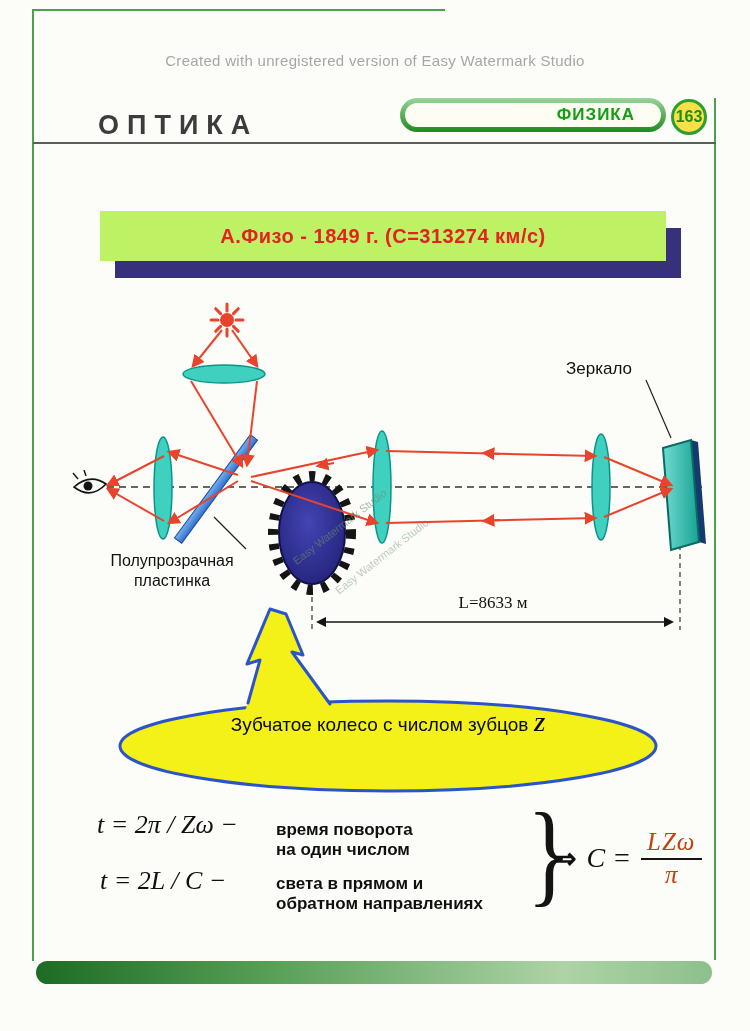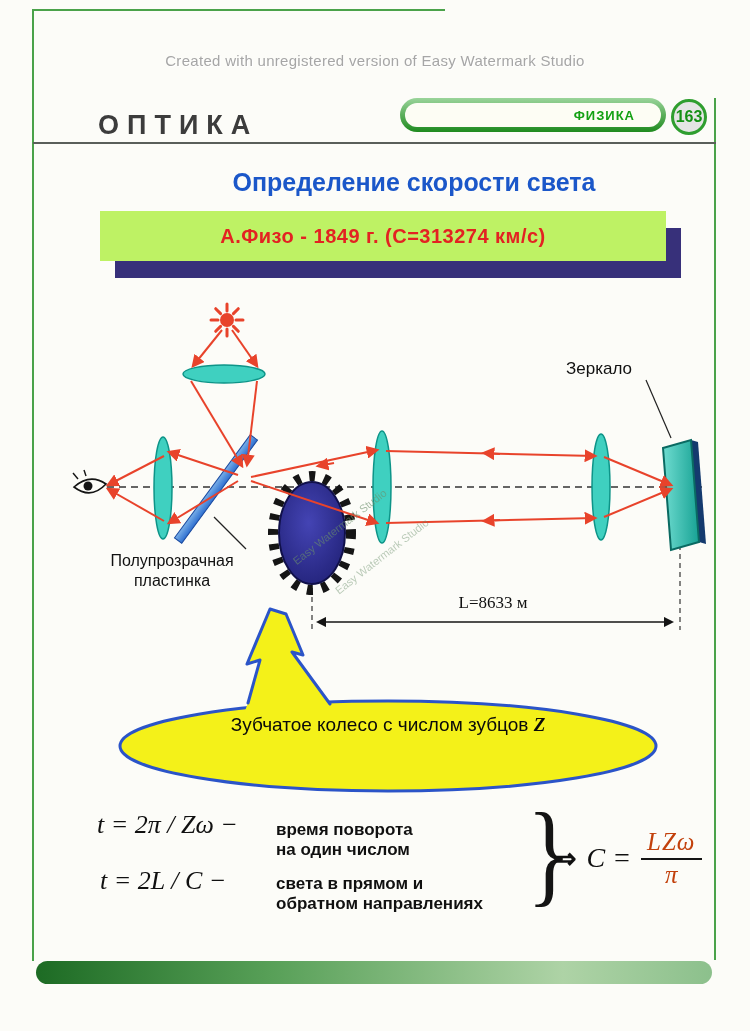--- a/index.html
+++ b/index.html
@@ -18,25 +18,25 @@
   }
   .pill-outer{
     left:400px;top:98px;width:266px;height:34px;border-radius:17px;
     background:linear-gradient(180deg,#9ad49a,#1e8a1e);
   }
   .pill-inner{
     position:absolute;left:5px;top:5px;right:5px;bottom:5px;border-radius:12px;background:#fdfdf4;
   }
   .pill-text{
     position:absolute;right:26px;top:50%;transform:translateY(-50%);
-    font-size:13px;font-weight:bold;color:#13a013;letter-spacing:1px;
+    font-size:17px;font-weight:bold;color:#13a013;letter-spacing:1px;
   }
   .page-circle{
     left:671px;top:99px;width:36px;height:36px;border-radius:50%;
-    border:3px solid #2f9e2f;background:#e5e5e5;box-sizing:border-box;
+    border:3px solid #2f9e2f;background:#fde047;box-sizing:border-box;
     display:flex;align-items:center;justify-content:center;
     font-size:16px;font-weight:bold;color:#159015;
   }
   .header-rule{left:33px;top:142px;width:683px;height:2px;background:#5a5f5a;}
   .page-title{
     left:100px;top:168px;width:628px;text-align:center;
     font-size:25px;font-weight:bold;color:#1b57c9;
   }
   .banner{
     left:100px;top:211px;width:566px;height:50px;background:#bef264;
@@ -84,21 +84,20 @@
   <div class="abs pill-outer">
     <div class="pill-inner">
       <span class="pill-text">ФИЗИКА</span>
     </div>
   </div>
   <div class="abs page-circle">
     <span>163</span>
   </div>
   <div class="abs header-rule"></div>
 
-  <div class="abs page-title">Определение скорости света</div>
 
   <div class="abs banner">
     <span>А.Физо - 1849 г. (С=313274 км/с)</span>
   </div>
 
   <svg class="abs" style="left:30px;top:290px;" width="690" height="350" viewBox="30 290 690 350">
     <defs>
       <marker id="ar" viewBox="0 0 10 10" refX="8" refY="5" markerWidth="6.5" markerHeight="6.5" orient="auto-start-reverse">
         <path d="M0,0 L10,5 L0,10 z" fill="#e8432b"></path>
       </marker>

